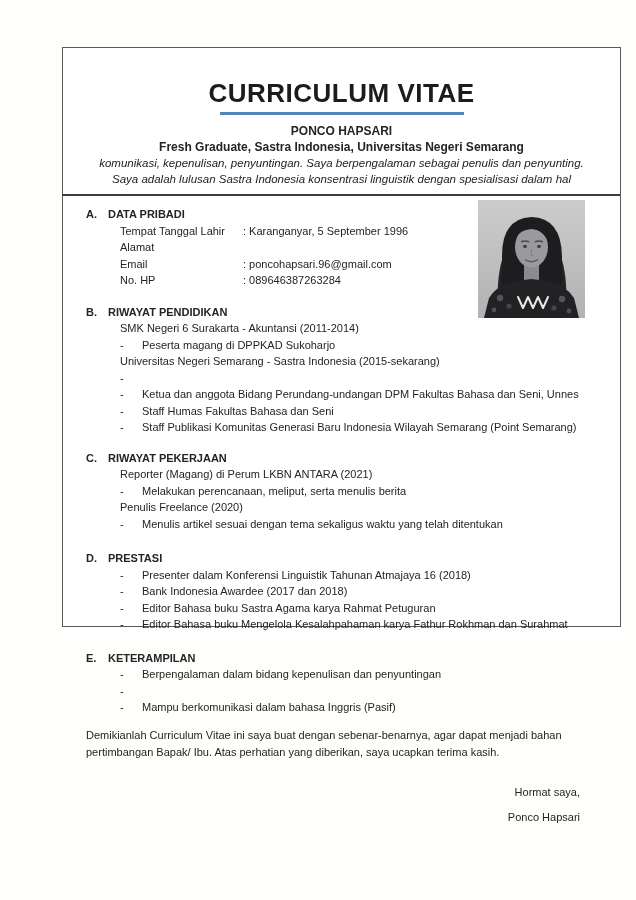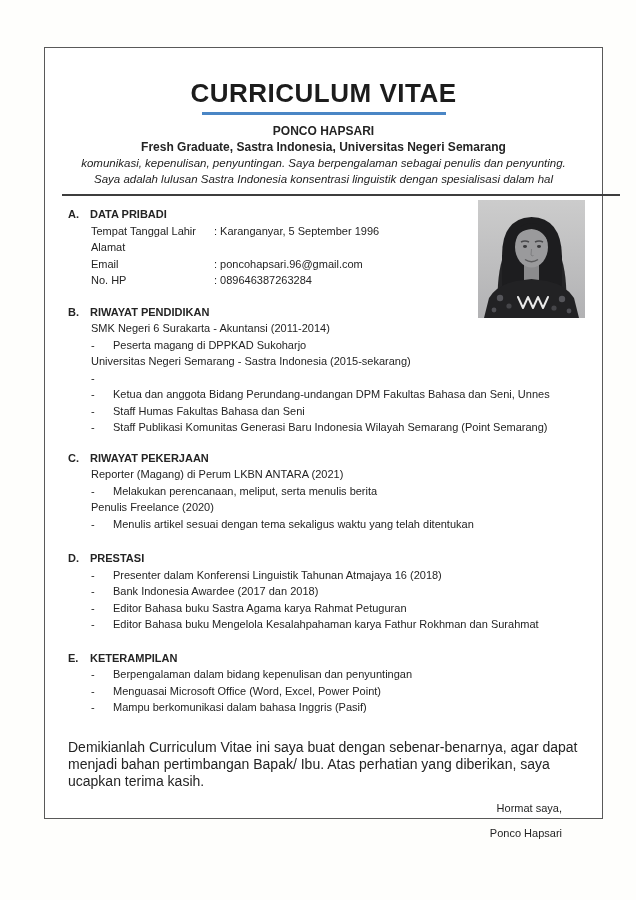--- a/index.html
+++ b/index.html
@@ -6,22 +6,22 @@
   html, body { width: 636px; height: 900px; }
   body {
     position: relative;
     background: #fefefc;
     font-family: "Liberation Sans", "DejaVu Sans", sans-serif;
     color: #242424;
     overflow: hidden;
   }
   .frame {
     position: absolute;
-    left: 44px; top: 47px;
-    width: 559px; height: 772px;
+    left: 62px; top: 47px;
+    width: 559px; height: 580px;
     border: 1px solid #595959;
     background: #ffffff;
   }
   
   .header { padding-top: 30px; text-align: center; }
   .title {
     font-size: 26px;
     font-weight: 800;
     color: #1c1c1c;
     letter-spacing: 0.5px;
@@ -47,39 +47,39 @@
     position: absolute;
     left: 62px; top: 194px;
     width: 558px; height: 2px;
     background: #3d3d3d;
     z-index: 3;
   }
   
   .main { margin: 19px 14px 0 23px; font-size: 11px; line-height: 16.5px; }
   .sec-head { display: flex; font-weight: 700; }
   .sec-letter { width: 22px; flex: 0 0 22px; }
-  .sec-body { margin-left: 23px; }
+  .sec-body { margin-left: 34px; }
   .item.sub { font-weight: 400; }
   .item.bullet { display: flex; }
   .dash { width: 22px; flex: 0 0 22px; }
   .field-row { display: flex; }
   .f-label { width: 123px; flex: 0 0 123px; }
   .sec-a { margin-bottom: 15px; }
   .sec-b { margin-bottom: 14px; }
   .sec-c { margin-bottom: 18px; }
   .sec-d { margin-bottom: 17px; }
   .sec-e { margin-bottom: 0; }
   
   .closing-par {
-    margin-top: 23px;
-    font-size: 14px; line-height: 17px;
+    margin-top: 11px;
+    font-size: 11px; line-height: 17px;
     max-width: 540px;
   }
   .signature { text-align: right; padding-right: 26px; font-size: 11px; }
-  .salutation { margin-top: 10px; line-height: 16px; }
+  .salutation { margin-top: 23px; line-height: 16px; }
   .signature-name { margin-top: 9px; line-height: 16px; }
   
   .photo {
     position: absolute;
     left: 478px; top: 200px;
     width: 107px; height: 118px;
     z-index: 4;
   }
   .photo svg { display: block; width: 100%; height: 100%; }
 </style>
@@ -204,21 +204,20 @@
         <span class="sec-letter">E.</span>
         <span class="sec-title">KETERAMPILAN</span>
       </div>
       <div class="sec-body">
         <div class="item bullet">
           <span class="dash">-</span>
           <span class="item-text">Berpengalaman dalam bidang kepenulisan dan penyuntingan</span>
         </div>
         <div class="item bullet">
           <span class="dash">-</span>
-          <span class="item-text">Menguasai Microsoft Office (Word, Excel, Power Point)</span>
         </div>
         <div class="item bullet">
           <span class="dash">-</span>
           <span class="item-text">Mampu berkomunikasi dalam bahasa Inggris (Pasif)</span>
         </div>
       </div>
     </section>
 
     <div class="closing-par">Demikianlah Curriculum Vitae ini saya buat dengan sebenar-benarnya, agar dapat menjadi bahan pertimbangan Bapak/ Ibu. Atas perhatian yang diberikan, saya ucapkan terima kasih.</div>
 

